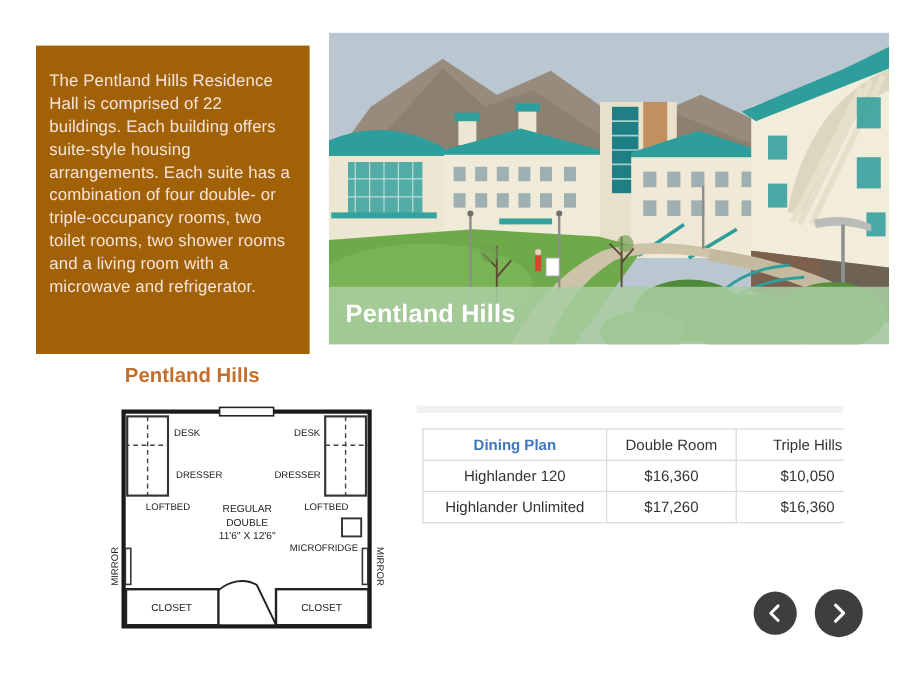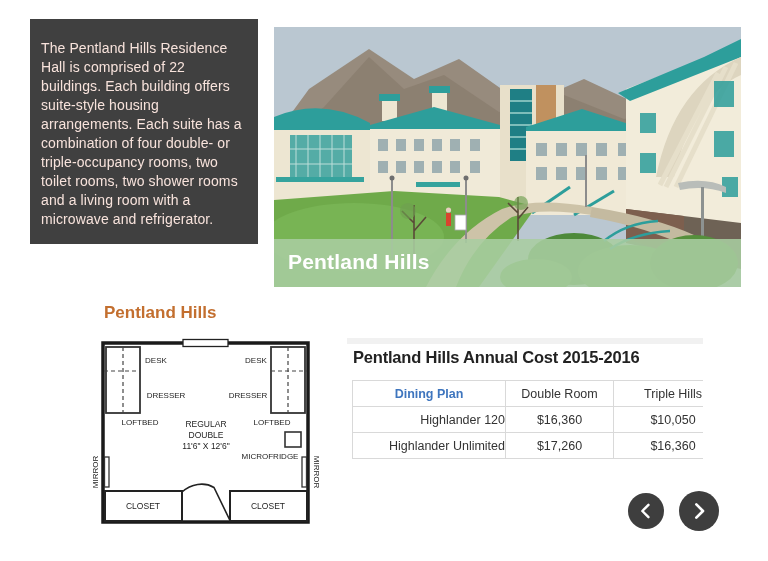--- a/index.html
+++ b/index.html
@@ -5,22 +5,22 @@
   * { margin: 0; padding: 0; box-sizing: border-box; }
   html, body { background: #fff; }
   body { font-family: "Liberation Sans", sans-serif; }
   #page {
     position: relative; width: 768px; height: 561px;
     background: #fff; overflow: hidden;
   }
 
   
   .info-card {
-    position: absolute; left: 30px; top: 19px; width: 228px; height: 225px;
-    background: #404040;
+    position: absolute; left: 30px; top: 38px; width: 228px; height: 257px;
+    background: #a16207;
   }
   .info-card p {
     padding: 20px 12px 0 11px;
     font-size: 14px; line-height: 19px; color: #F8E3DC;
     letter-spacing: 0.1px;
   }
 
   
   .photo {
     position: absolute; left: 274px; top: 27px; width: 467px; height: 260px;
@@ -63,21 +63,21 @@
     border-collapse: collapse; font-size: 12.5px; color: #333;
   }
   .cost-table col.c1 { width: 153px; }
   .cost-table col.c2 { width: 108px; }
   .cost-table col.c3 { width: 119px; }
   .cost-table th, .cost-table td {
     border: 1px solid #d9d9d9; height: 26px;
     text-align: center; font-weight: normal; vertical-align: middle;
   }
   .cost-table th.plan-head { color: #3E75BE; font-weight: bold; }
-  .cost-table td.plan-cell { text-align: right; padding-left: 0; }
+  .cost-table td.plan-cell { text-align: center; padding-left: 0; }
   .cost-table tr.alt { background: #f7f7f7; }
 
   
   .nav-btn {
     position: absolute; border-radius: 50%; background: #3E3E3E;
     display: flex; align-items: center; justify-content: center;
     cursor: pointer; border: none;
   }
   .nav-prev { left: 628px; top: 493px; width: 36px; height: 36px; }
   .nav-next { left: 679px; top: 491px; width: 40px; height: 40px; }
@@ -233,21 +233,20 @@
     <rect x="17" y="153" width="77" height="30" fill="#ffffff" stroke="#222222" stroke-width="2"></rect>
     <rect x="142" y="153" width="77" height="30" fill="#ffffff" stroke="#222222" stroke-width="2"></rect>
     <text x="55" y="171" text-anchor="middle" class="big">CLOSET</text>
     <text x="180" y="171" text-anchor="middle" class="big">CLOSET</text>
 
     <path d="M 94 154 C 103 146 116 143.5 126 149.5 L 142 182.5" fill="none" stroke="#222222" stroke-width="1.6"></path>
   </svg>
 
   <div class="table-widget">
     <div class="topstrip"></div>
-    <div class="table-title">Pentland Hills Annual Cost 2015-2016</div>
     <table class="cost-table">
       <colgroup>
           <col class="c1">
           <col class="c2">
           <col class="c3">
         </colgroup>
       <tbody>
           <tr>
         <th class="plan-head">Dining Plan</th>
         <th>Double Room</th>

